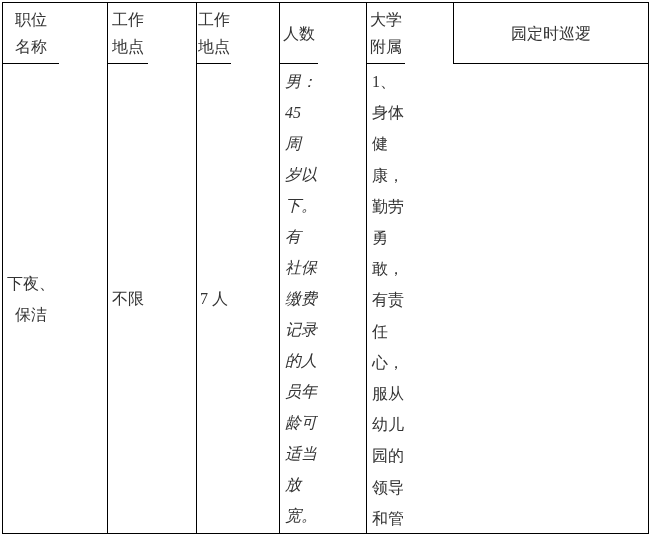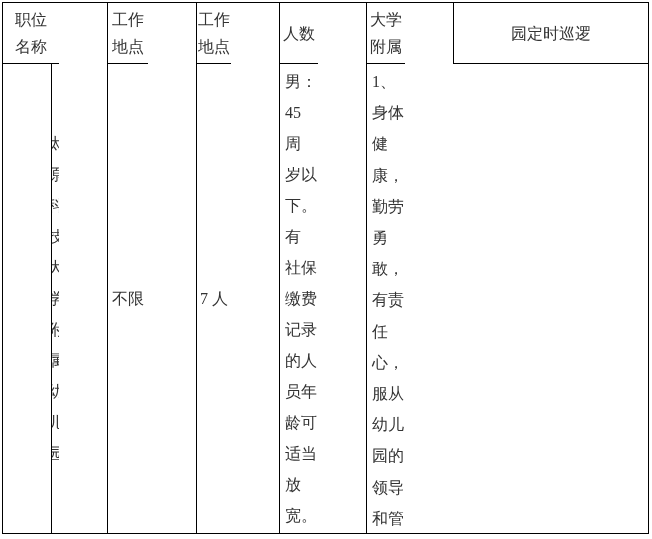--- a/index.html
+++ b/index.html
@@ -30,20 +30,21 @@
     justify-content: center;
     text-align: center;
     overflow: hidden;
   }
   .bl { border-left: 1.5px solid #000; margin-left: 48px; }
   .th { border-bottom: 1.5px solid #000; line-height: 27px; }
   .cell-age {
     justify-content: flex-start;
     text-align: left;
     padding: 0 3px 0 5px;
+    font-style: italic;
   }
   .cell-other {
     align-items: flex-start;
     justify-content: flex-start;
     text-align: left;
     padding: 2px 4px 0 5px;
     line-height: 31.2px;
   }
 </style>
 </head>
@@ -52,23 +53,22 @@
 <div class="job-table">
 
   <div class="cell th">职位
 名称</div>
   <div class="cell th bl">工作地点</div>
   <div class="cell th bl">工作地点</div>
   <div class="cell th bl">人数</div>
   <div class="cell th bl">大学附属</div>
   <div class="cell th bl">园定时巡逻</div>
 
-  <div class="cell bl">太原科技
-大学附属
-幼儿园</div>
+  <div class="cell">下夜、
+保洁</div>
   <div class="cell bl">不限</div>
   <div class="cell bl">7 人</div>
   <div class="cell bl cell-age">男：45 周
 岁以下。有
 社保缴费
 记录的人
 员年龄可
 适当放宽。</div>
   <div class="cell bl cell-other">1、身体健康，勤劳勇敢，有责任
 心，服从幼儿园的领导和管理，

